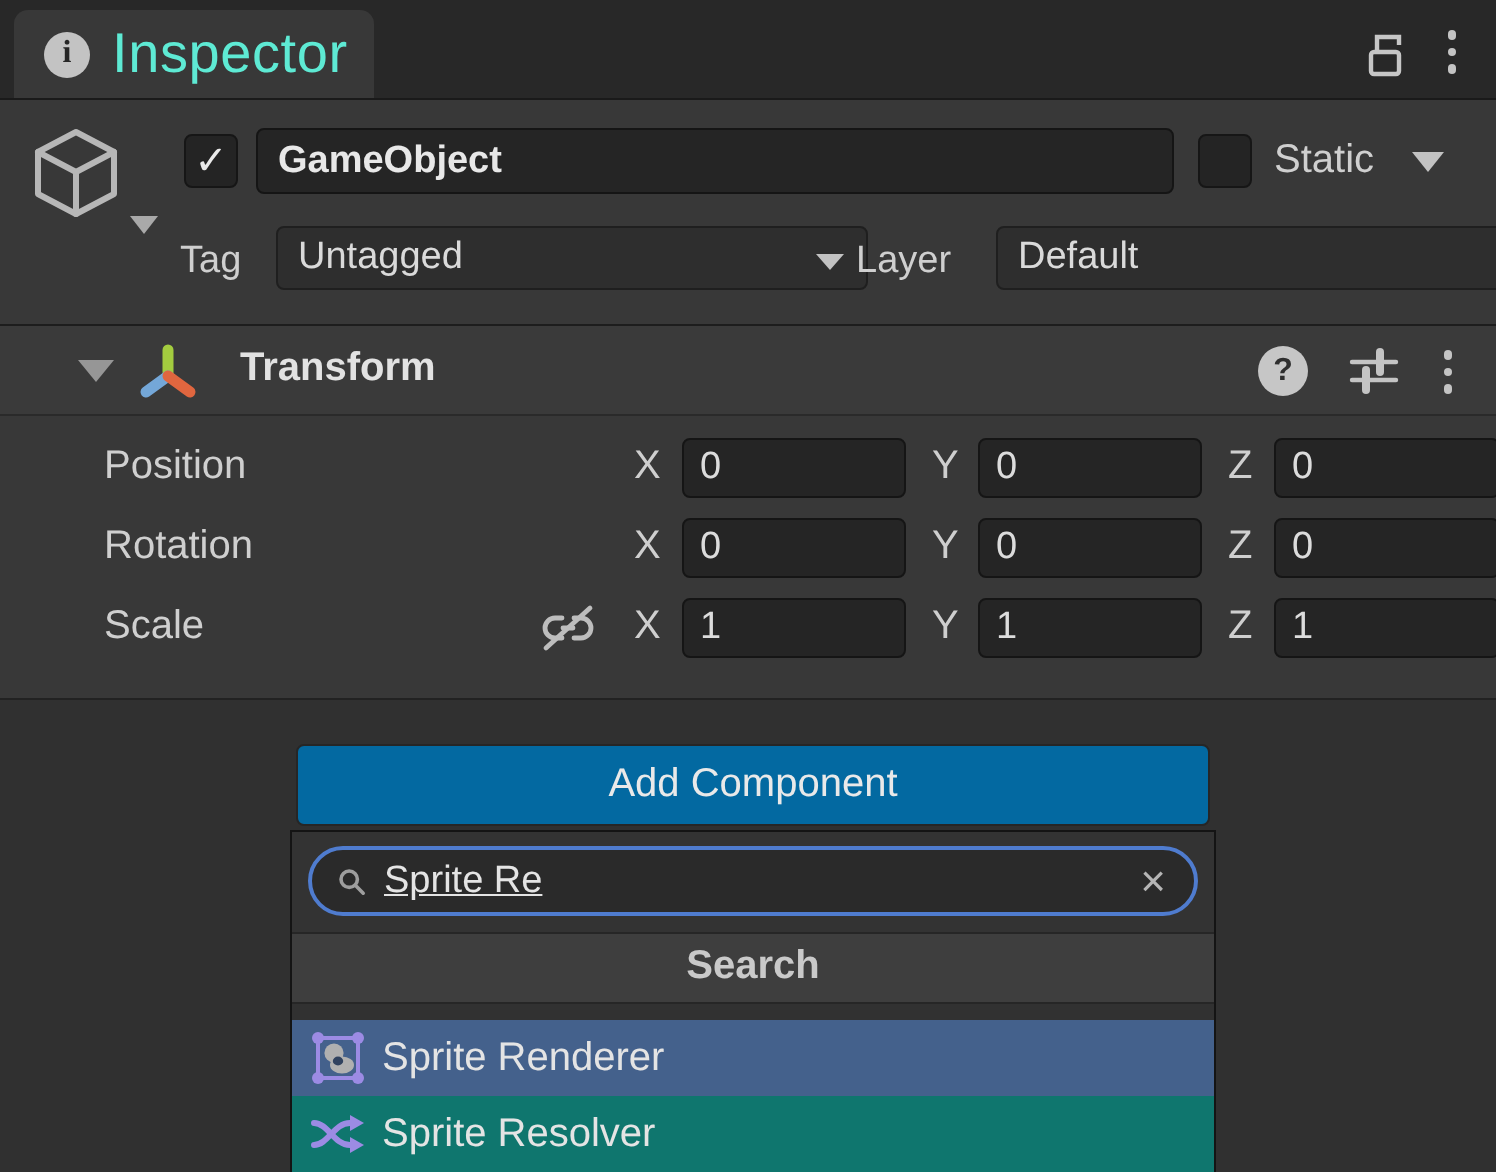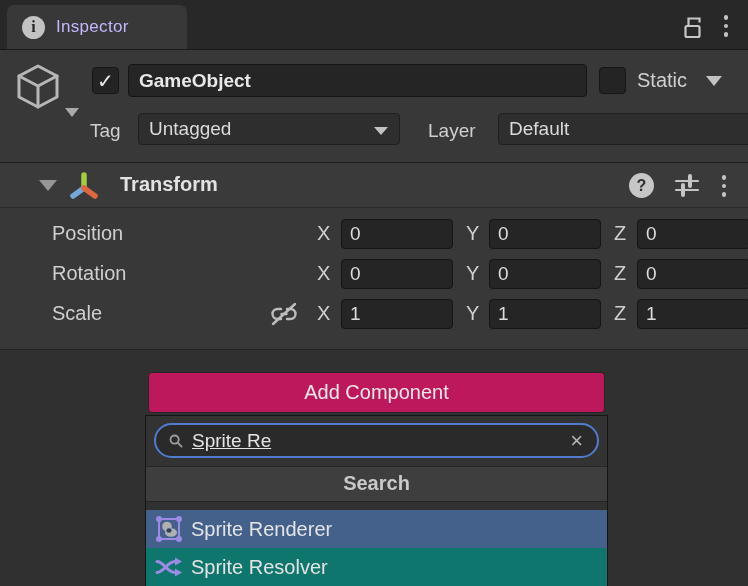--- a/index.html
+++ b/index.html
@@ -7,21 +7,21 @@
     position:relative;width:748px;height:586px;overflow:hidden;
     background:#383838;font-family:"Liberation Sans","DejaVu Sans",sans-serif;
     color:#d2d2d2;-webkit-font-smoothing:antialiased;
   }
   
   .tabbar{position:absolute;top:0;left:0;width:100%;height:49px;background:#282828;border-bottom:1px solid #1a1a1a;}
   .tab{position:absolute;left:7px;top:5px;width:180px;height:44px;background:#383838;
        border-radius:7px 7px 0 0;display:flex;align-items:center;gap:11px;padding-left:15px;box-sizing:border-box;}
   .info-icon{width:23px;height:23px;border-radius:50%;background:#c3c3c3;color:#262626;
        display:flex;align-items:center;justify-content:center;font:bold 16px "Liberation Serif",serif;}
-  .tab-label{font-size:17px;color:#c4b5fd;letter-spacing:.3px;}
+  .tab-label{font-size:28px;color:#5eead4;letter-spacing:.3px;}
   .lock-btn{position:absolute;right:42px;top:12px;width:26px;height:28px;display:flex;align-items:center;justify-content:center;}
   .kebab{display:flex;flex-direction:column;gap:4px;align-items:center;justify-content:center;}
   .kebab i{width:4.5px;height:4.5px;border-radius:50%;background:#c4c4c4;}
   .kebab-top{position:absolute;right:12px;top:14px;width:20px;height:24px;}
   
   .go-header{position:absolute;top:50px;left:0;width:100%;height:111px;background:#383838;}
   .cube-wrap{position:absolute;left:12px;top:10px;width:60px;height:56px;}
   .cube-caret{position:absolute;left:53px;top:48px;width:0;height:0;
       border-left:7px solid transparent;border-right:7px solid transparent;border-top:9px solid #a9a9a9;}
   .checkbox{position:absolute;width:27px;height:27px;background:#242424;border:1px solid #161616;border-radius:4px;
@@ -34,21 +34,21 @@
   .static-check{left:599px;top:17px;}
   .static-label{position:absolute;left:637px;top:19px;font-size:20px;color:#cfcfcf;}
   .static-caret{position:absolute;left:706px;top:26px;width:0;height:0;
       border-left:8px solid transparent;border-right:8px solid transparent;border-top:10px solid #c2c2c2;}
   .row-label{font-size:19px;color:#cfcfcf;}
   .tag-label{position:absolute;left:90px;top:70px;}
   .dropdown{position:absolute;height:32px;background:#2e2e2e;border:1px solid #1f1f1f;border-radius:4px;
       display:flex;align-items:center;box-sizing:border-box;padding:0 10px;font-size:19px;color:#dadada;}
   .dropdown .dd-caret{position:absolute;right:11px;top:13px;width:0;height:0;
       border-left:7px solid transparent;border-right:7px solid transparent;border-top:8px solid #c2c2c2;}
-  .tag-dd{left:138px;top:63px;width:262px;}
+  .tag-dd{left:138px;top:63px;width:296px;}
   .layer-label{position:absolute;left:428px;top:70px;}
   .layer-dd{left:498px;top:63px;width:278px;}
   
   .comp-header{position:absolute;top:162px;left:0;width:100%;height:46px;background:#3a3a3a;
       border-top:1px solid #1d1d1d;border-bottom:1px solid #2a2a2a;box-sizing:border-box;}
   .foldout{position:absolute;left:39px;top:17px;width:0;height:0;
       border-left:9px solid transparent;border-right:9px solid transparent;border-top:11px solid #969696;}
   .axes-icon{position:absolute;left:66px;top:5px;}
   .comp-title{position:absolute;left:120px;top:10px;font-size:20px;font-weight:bold;color:#e2e2e2;}
   .help-btn{position:absolute;left:629px;top:10px;width:25px;height:25px;border-radius:50%;background:#c6c6c6;
@@ -61,21 +61,21 @@
   .t-row .row-label{position:absolute;left:40px;top:8px;font-size:20px;}
   .axis-label{position:absolute;top:8px;font-size:20px;color:#cfcfcf;}
   .num-field{position:absolute;top:5px;height:30px;background:#252525;border:1px solid #151515;border-radius:4px;
       color:#dcdcdc;font-size:19px;padding:0 8px;box-sizing:border-box;font-family:inherit;outline:none;}
   .ax-x{left:305px;} .fx{left:329px;width:112px;}
   .ax-y{left:454px;} .fy{left:477px;width:112px;}
   .ax-z{left:602px;} .fz{left:625px;width:113px;}
   .link-btn{position:absolute;left:256px;top:6px;width:32px;height:28px;}
   
   .lower{position:absolute;top:349px;left:0;width:100%;height:237px;background:#303030;border-top:1px solid #222;box-sizing:border-box;}
-  .add-btn{position:absolute;left:148px;top:22px;width:457px;height:41px;background:#be185d;
+  .add-btn{position:absolute;left:148px;top:22px;width:457px;height:41px;background:#0369a1;
       border:1px solid #262626;border-radius:4px;color:#e9e9e9;font-size:20px;
       display:flex;align-items:center;justify-content:center;font-family:inherit;}
   
   .popup{position:absolute;left:145px;top:415px;width:463px;height:172px;background:#333333;
       border:1px solid #141414;box-sizing:border-box;display:flex;flex-direction:column;}
   .search-wrap{height:51px;display:flex;align-items:center;padding:0 8px;box-sizing:border-box;}
   .search-pill{flex:1;height:35px;border:2px solid #4f7ccf;border-radius:18px;background:#2a2a2a;
       display:flex;align-items:center;padding:0 12px;gap:6px;box-sizing:border-box;}
   .search-input{flex:1;background:transparent;border:none;outline:none;color:#e4e4e4;font-size:19px;font-family:inherit;caret-color:#e4e4e4;text-decoration:underline;}
   .clear-x{color:#b5b5b5;font-size:22px;line-height:1;padding:0 2px;}

